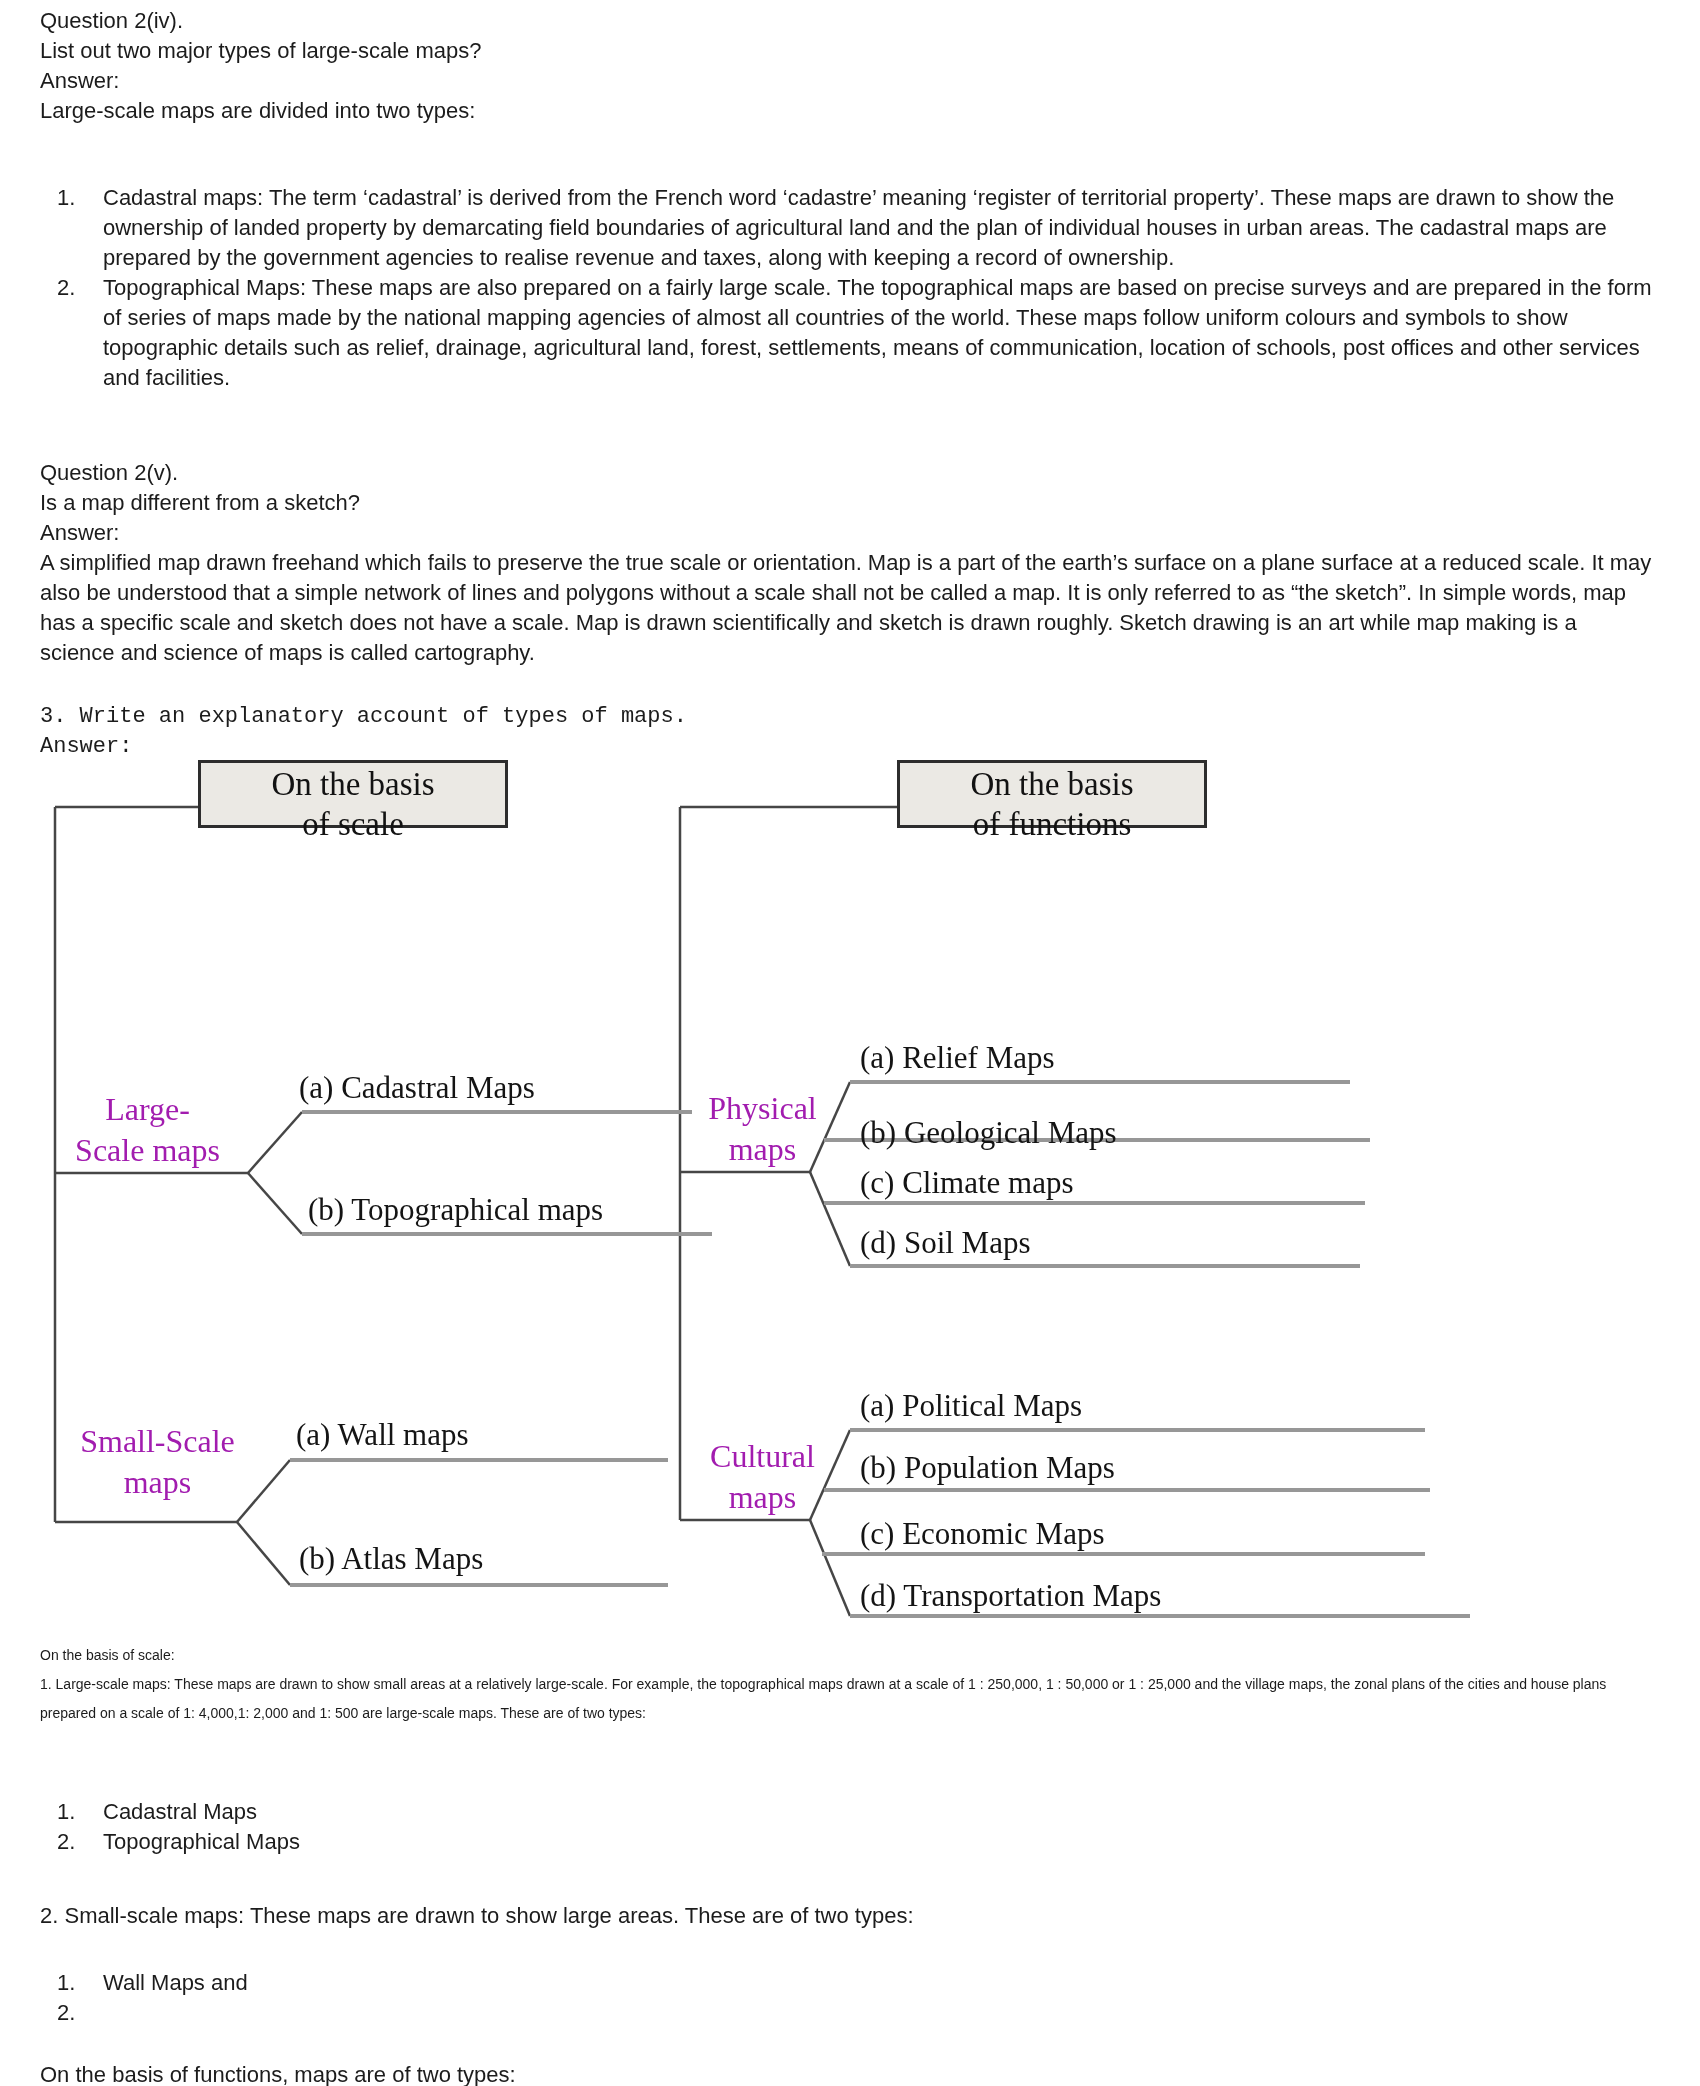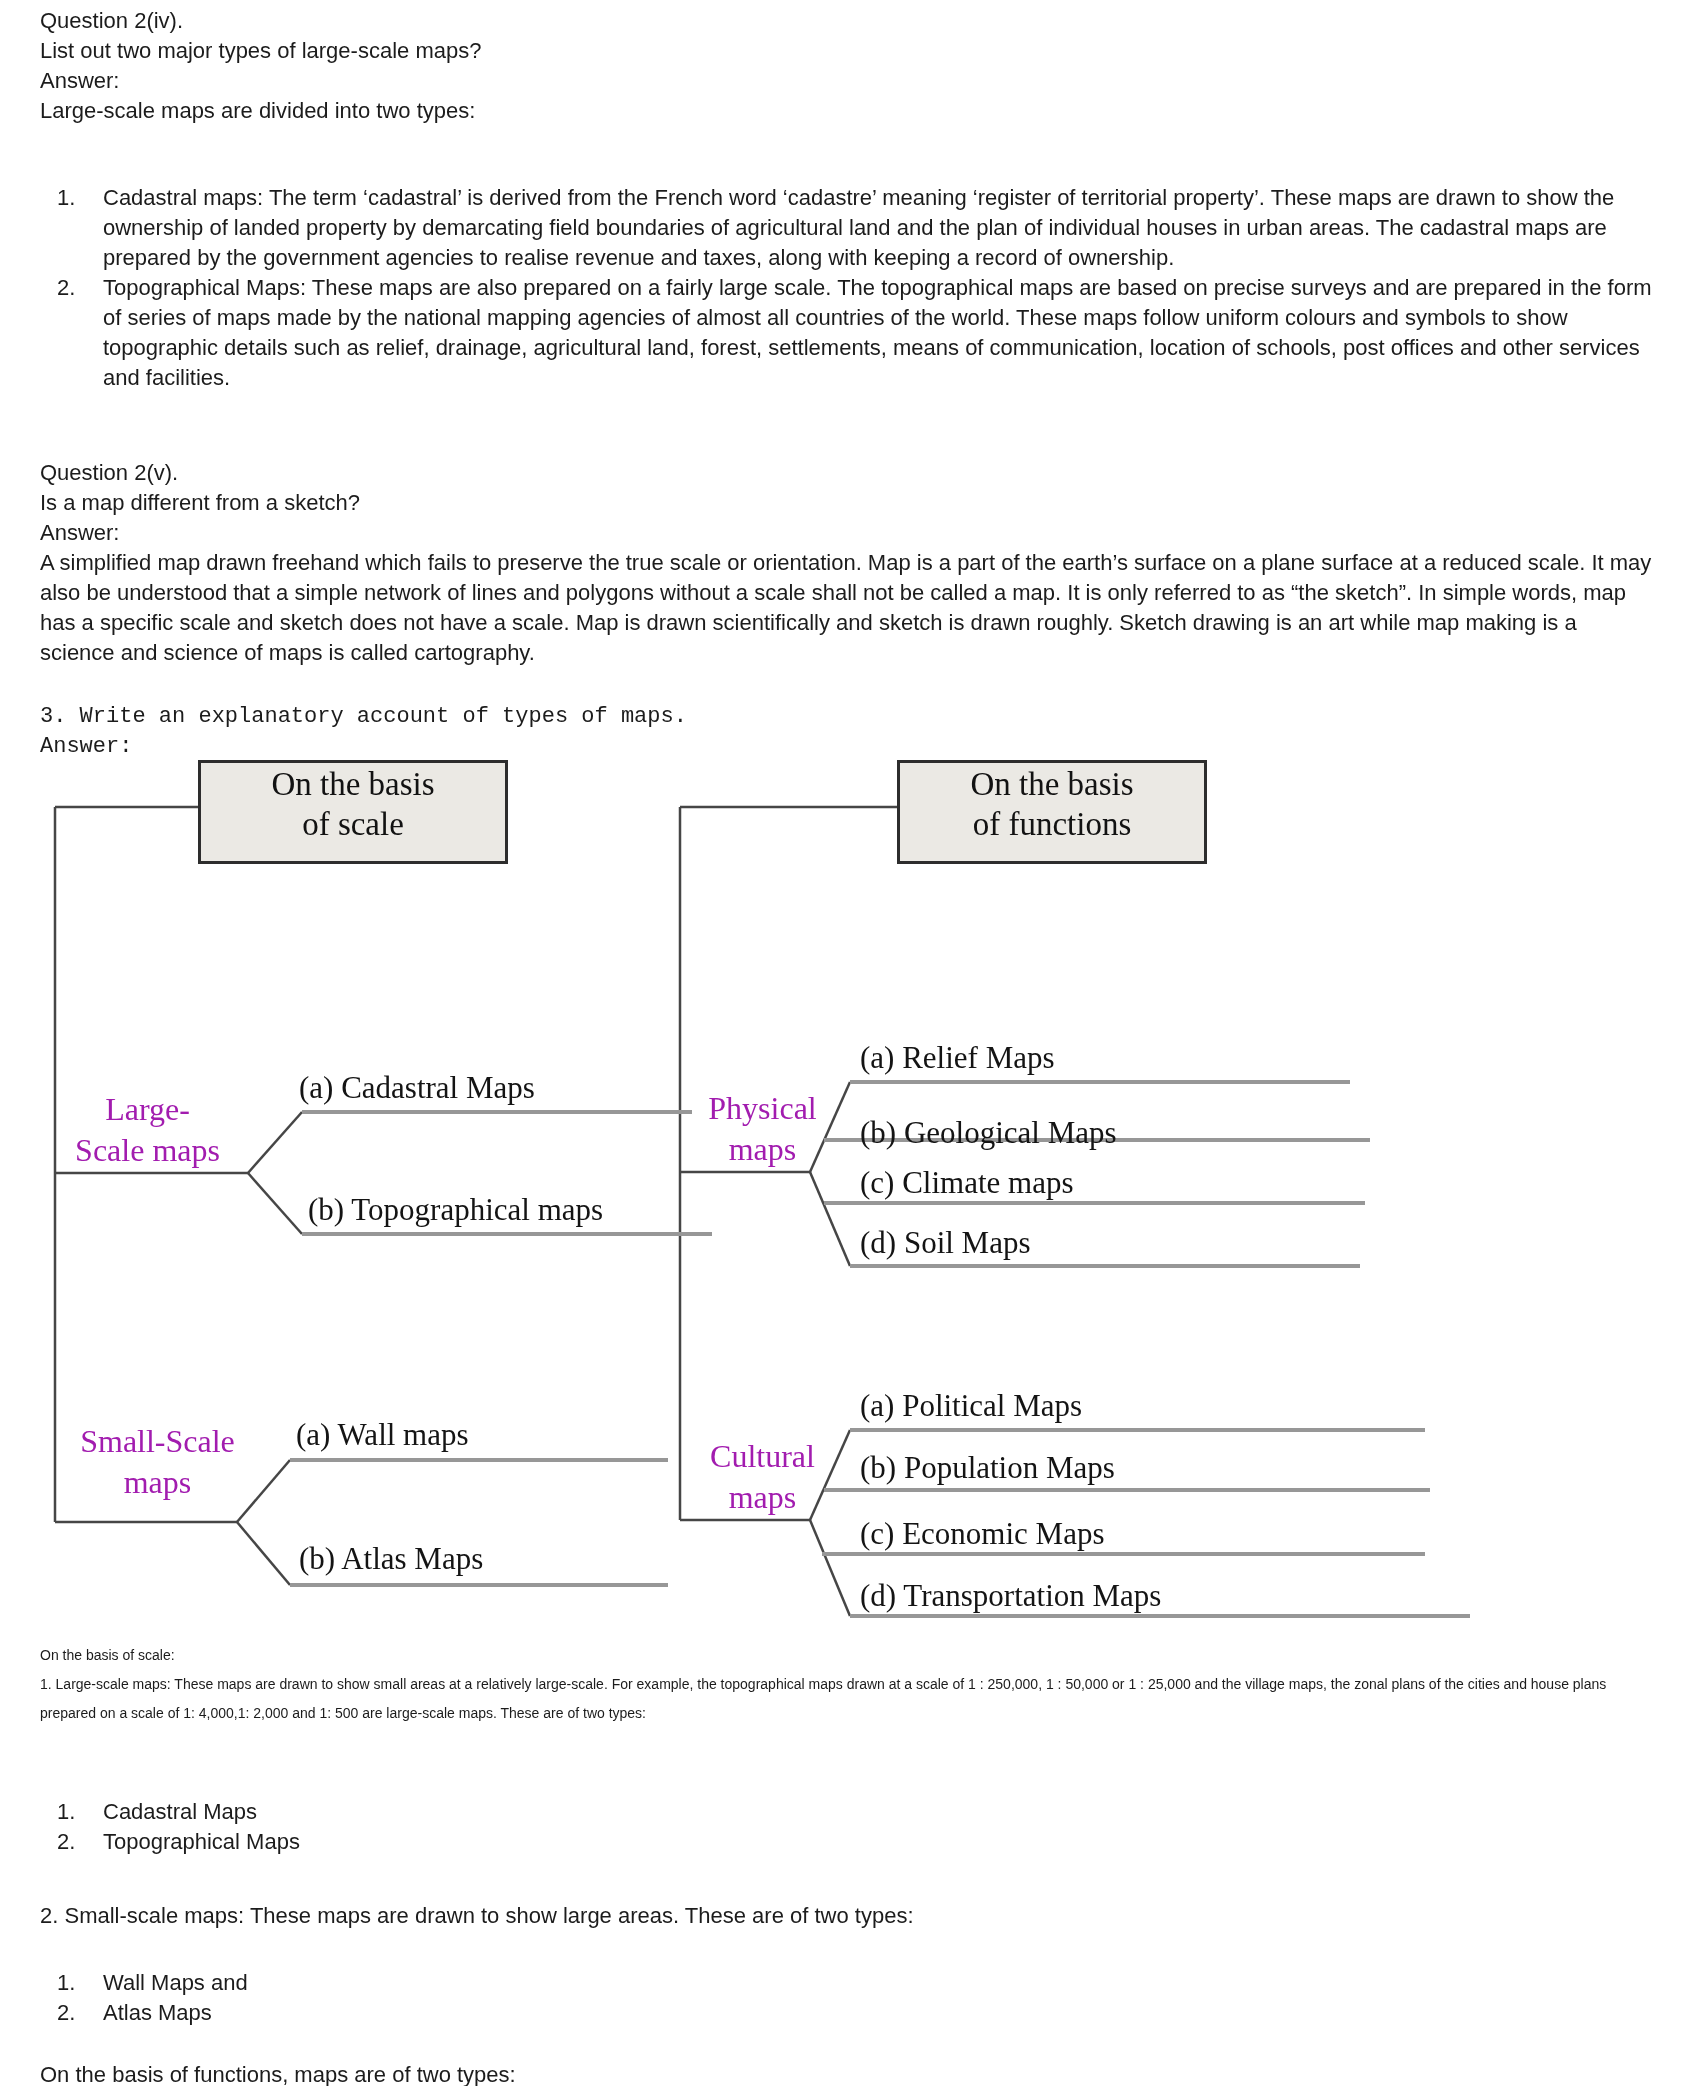--- a/index.html
+++ b/index.html
@@ -11,21 +11,21 @@
   .abs{position:absolute;}
   .body-text{font-size:22px;line-height:30px;}
   .body-text-tight{font-size:14px;line-height:29px;}
   .numlist{display:grid;grid-template-columns:46px 1fr;}
   .numlist .num{grid-column:1;}
   .numlist .litext{grid-column:2;}
   
   #diagram{position:absolute;left:0;top:755px;width:1700px;height:915px;}
   #diagram svg{position:absolute;left:0;top:0;}
   .dbox{
-    position:absolute;box-sizing:border-box;width:310px;height:104px;
+    position:absolute;box-sizing:border-box;width:310px;height:68px;
     border:3px solid #2d2d2d;background:#ebe9e4;
     font-family:"Liberation Serif",serif;font-size:33px;line-height:40px;
     color:#121212;text-align:center;padding-top:1px;
   }
   .dlabel{
     position:absolute;font-family:"Liberation Serif",serif;
     font-size:31px;line-height:35px;color:#141414;white-space:nowrap;
   }
   .dbranch{
     position:absolute;font-family:"Liberation Serif",serif;
@@ -154,16 +154,15 @@
   <span class="num">2.</span>
   <span class="litext">Topographical Maps</span>
 </div>
 
 <div class="abs body-text" style="top:1901px;left:40px;right:42px;">2. Small-scale maps: These maps are drawn to show large areas. These are of two types:</div>
 
 <div class="abs body-text numlist" style="top:1968px;left:57px;right:42px;">
   <span class="num">1.</span>
   <span class="litext">Wall Maps and</span>
   <span class="num">2.</span>
-  <span class="litext">Atlas Maps</span>
 </div>
 
 <div class="abs body-text" style="top:2060px;left:40px;right:42px;">On the basis of functions, maps are of two types:</div>
 
 </body></html>

